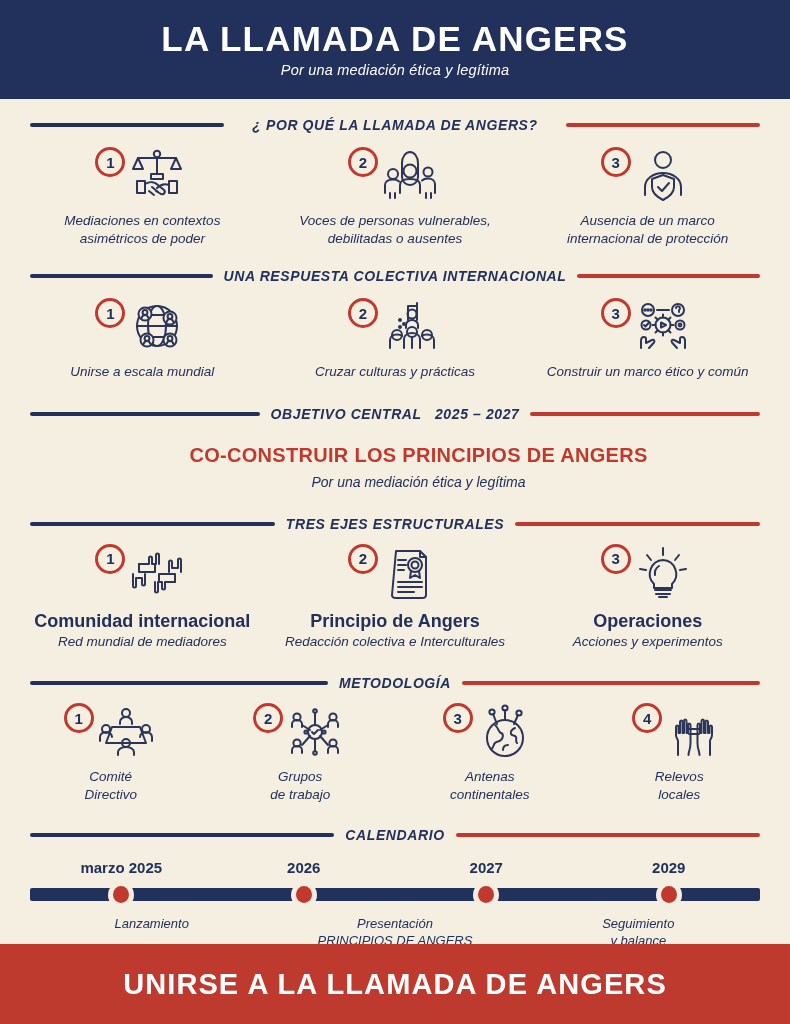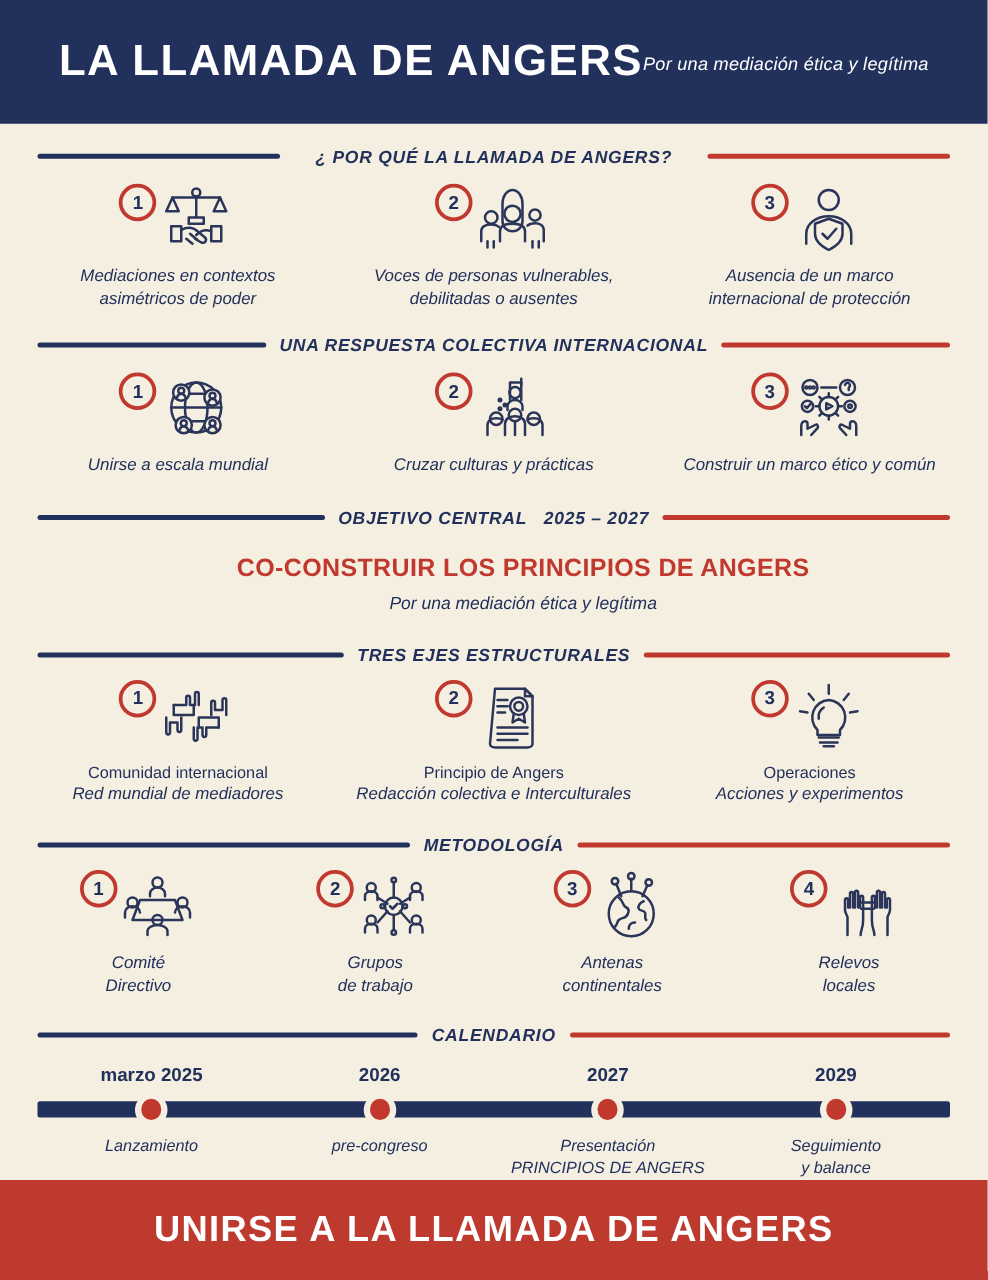--- a/index.html
+++ b/index.html
@@ -8,21 +8,21 @@
     background:#F5EFE1;
     font-family:"Liberation Sans", sans-serif;
     color:#1E2A52;
     overflow:hidden;
   }
   .page { position:relative; width:790px; height:1024px; background:#F5EFE1; }
 
   
   .header {
     height:99px; background:#22305C;
-    display:flex; flex-direction:row;
+    display:flex; flex-direction:column;
     align-items:center; justify-content:center;
   }
   .header-title {
     color:#FFFFFF; font-size:35px; font-weight:bold;
     letter-spacing:1.2px; line-height:1.05;
   }
   .header-sub {
     color:#FFFFFF; font-size:14.5px; font-style:italic;
     margin-top:5px; letter-spacing:.2px;
   }
@@ -47,21 +47,21 @@
     display:flex; align-items:center; justify-content:center;
     font-size:15px; font-weight:bold; color:#22305C; background:#F5EFE1;
     flex:0 0 auto;
   }
   .icon-wrap { width:64px; height:58px; display:flex; align-items:center; justify-content:center; }
   .icon-wrap svg { width:100%; height:100%; }
   .caption {
     margin-top:7px; text-align:center; font-size:13.5px;
     font-style:italic; line-height:1.35; color:#22305C;
   }
-  .caption.bold-title { font-style:normal; font-weight:normal; font-size:13px; }
+  .caption.bold-title { font-style:normal; font-weight:bold; font-size:18px; }
   .caption-sub { text-align:center; font-size:13.5px; font-style:italic; line-height:1.35; color:#22305C; }
 
   
   .objective { text-align:center; }
   .objective-title {
     color:#C1392E; font-size:20px; font-weight:bold; letter-spacing:.3px;
   }
   .objective-sub {
     color:#22305C; font-size:14px; font-style:italic; margin-top:7px;
   }
@@ -487,23 +487,20 @@
             </div>
           </div>
       </div>
     </div>
 
     <div class="tl-subs">
       <div class="tl-col">
           <div class="tl-sub">Lanzamiento</div>
         </div>
       <div class="tl-col">
-          <div class="tl-sub">pre-congreso</div>
-        </div>
-      <div class="tl-col">
           <div class="tl-sub">Presentación<br>PRINCIPIOS DE ANGERS</div>
         </div>
       <div class="tl-col">
           <div class="tl-sub">Seguimiento<br>y balance</div>
         </div>
     </div>
   </div>
 
   <div class="footer">
     <div class="footer-text">UNIRSE A LA LLAMADA DE ANGERS</div>

